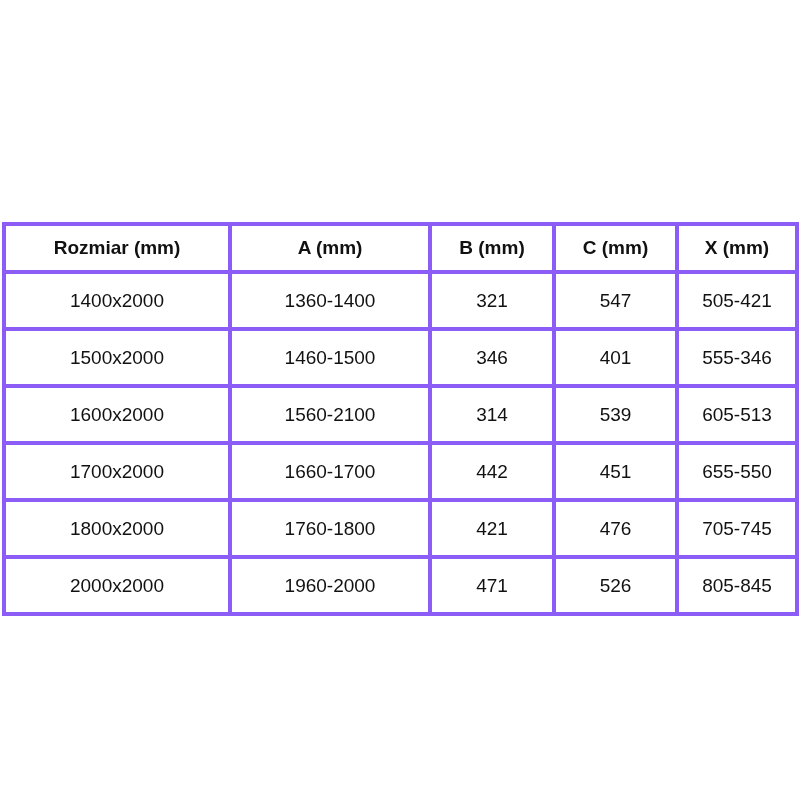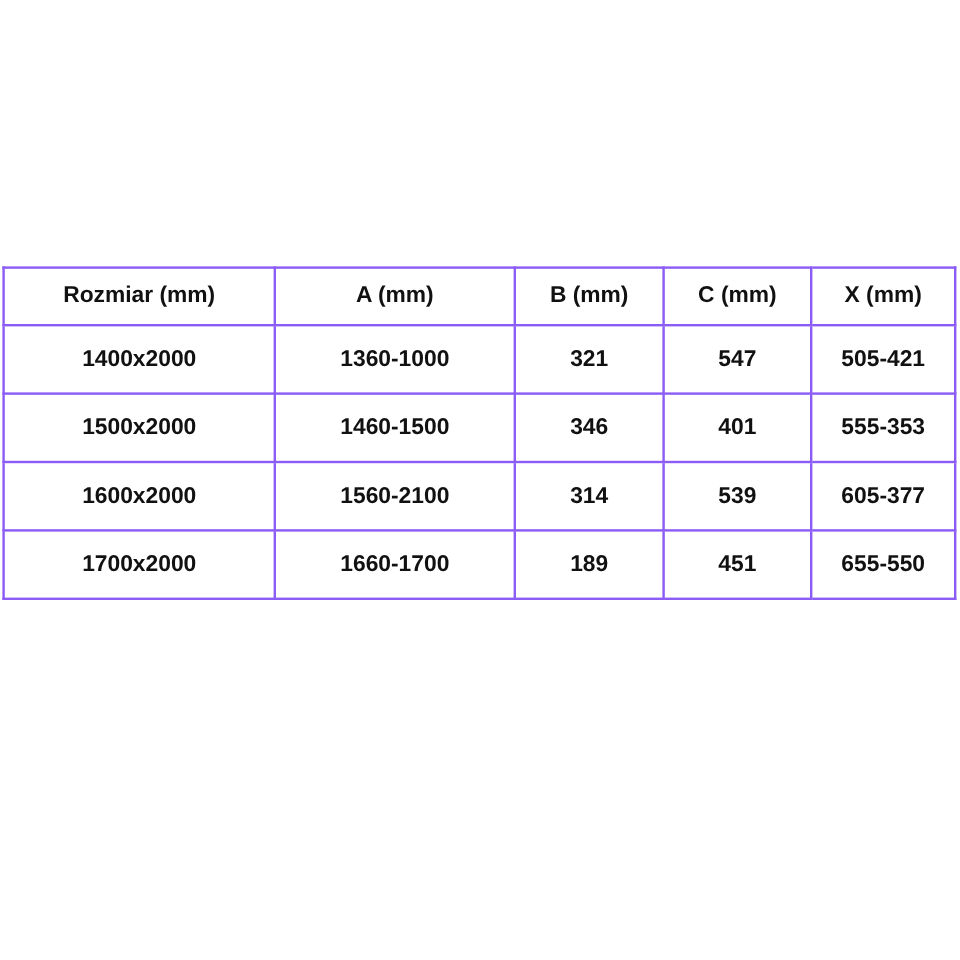--- a/index.html
+++ b/index.html
@@ -25,36 +25,36 @@
     table-layout: fixed;
     background: #ffffff;
   }
   table.size-table col.col-rozmiar { width: 226px; }
   table.size-table col.col-a { width: 200px; }
   table.size-table col.col-b { width: 124px; }
   table.size-table col.col-c { width: 123px; }
   table.size-table col.col-x { width: 120px; }
   table.size-table th,
   table.size-table td {
-    border: 2px solid #8b5cf6;
+    border: 4px solid #8b5cf6;
     text-align: center;
     vertical-align: middle;
     color: #111111;
     font-size: 19px;
     background: #ffffff;
     overflow: hidden;
     white-space: nowrap;
   }
   table.size-table th {
     height: 48px;
     font-weight: bold;
   }
   table.size-table td {
     height: 57px;
-    font-weight: bold;
+    font-weight: normal;
   }
 </style>
 </head>
 <body>
 
 <div class="page">
   <table class="size-table">
     <colgroup>
       <col class="col-rozmiar">
       <col class="col-a">
@@ -67,41 +67,55 @@
         <th>Rozmiar (mm)</th>
         <th>A (mm)</th>
         <th>B (mm)</th>
         <th>C (mm)</th>
         <th>X (mm)</th>
       </tr>
     </thead>
     <tbody>
       <tr>
         <td>1400x2000</td>
-        <td>1360-1000</td>
+        <td>1360-1400</td>
         <td>321</td>
         <td>547</td>
         <td>505-421</td>
       </tr>
       <tr>
         <td>1500x2000</td>
         <td>1460-1500</td>
         <td>346</td>
         <td>401</td>
-        <td>555-353</td>
+        <td>555-346</td>
       </tr>
       <tr>
         <td>1600x2000</td>
         <td>1560-2100</td>
         <td>314</td>
         <td>539</td>
-        <td>605-377</td>
+        <td>605-513</td>
       </tr>
       <tr>
         <td>1700x2000</td>
         <td>1660-1700</td>
-        <td>189</td>
+        <td>442</td>
         <td>451</td>
         <td>655-550</td>
+      </tr>
+      <tr>
+        <td>1800x2000</td>
+        <td>1760-1800</td>
+        <td>421</td>
+        <td>476</td>
+        <td>705-745</td>
+      </tr>
+      <tr>
+        <td>2000x2000</td>
+        <td>1960-2000</td>
+        <td>471</td>
+        <td>526</td>
+        <td>805-845</td>
       </tr>
     </tbody>
   </table>
 </div>
 
 </body></html>

